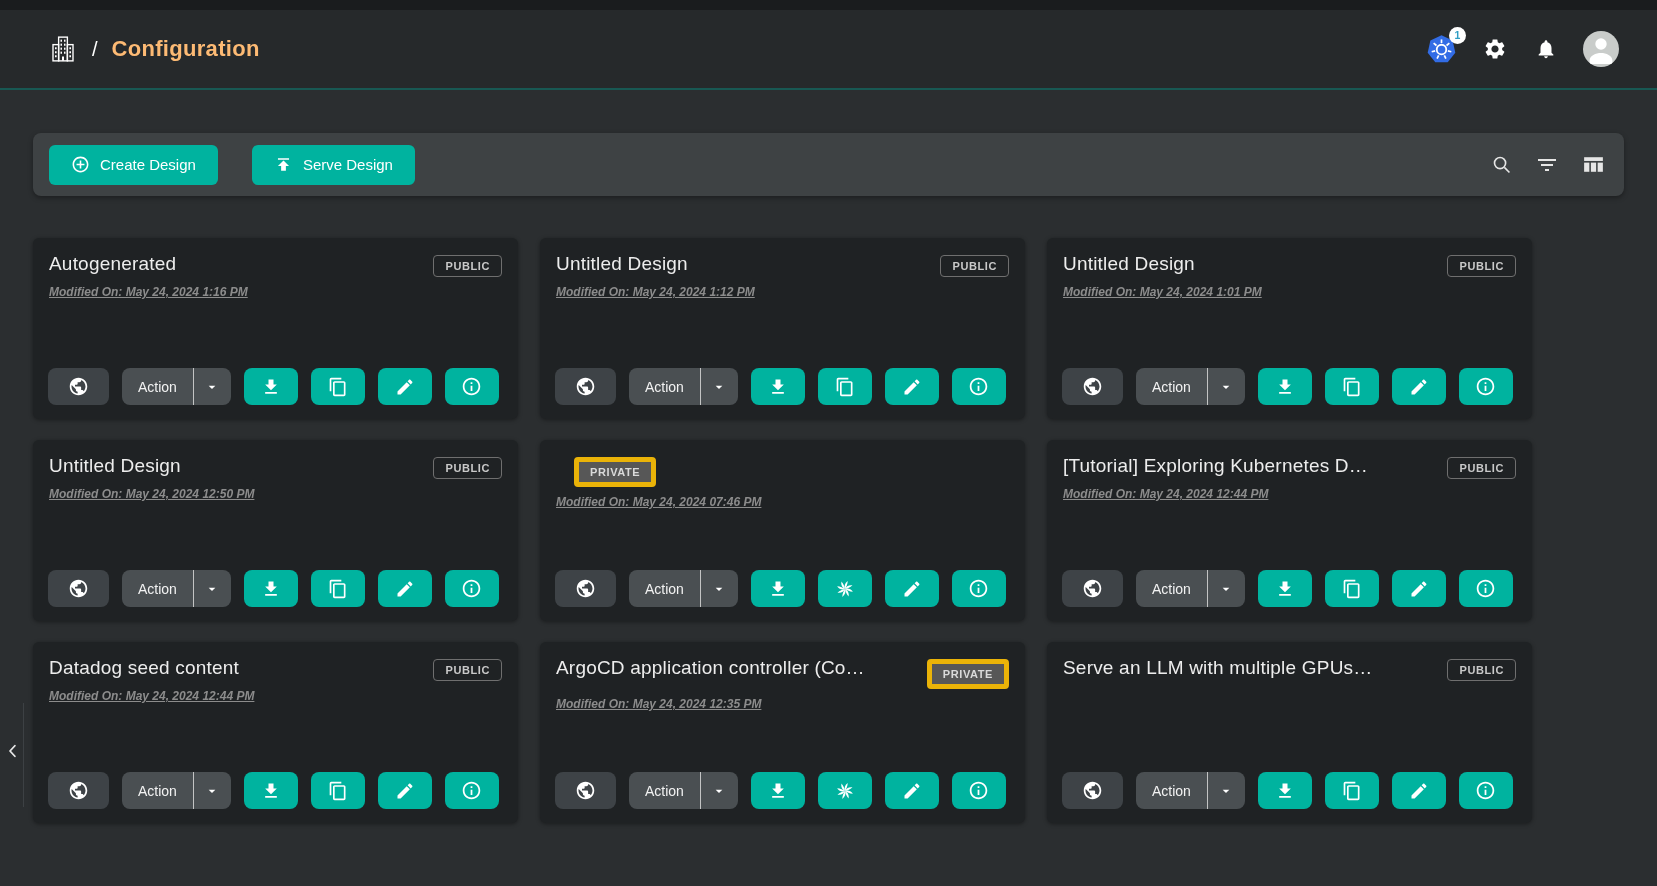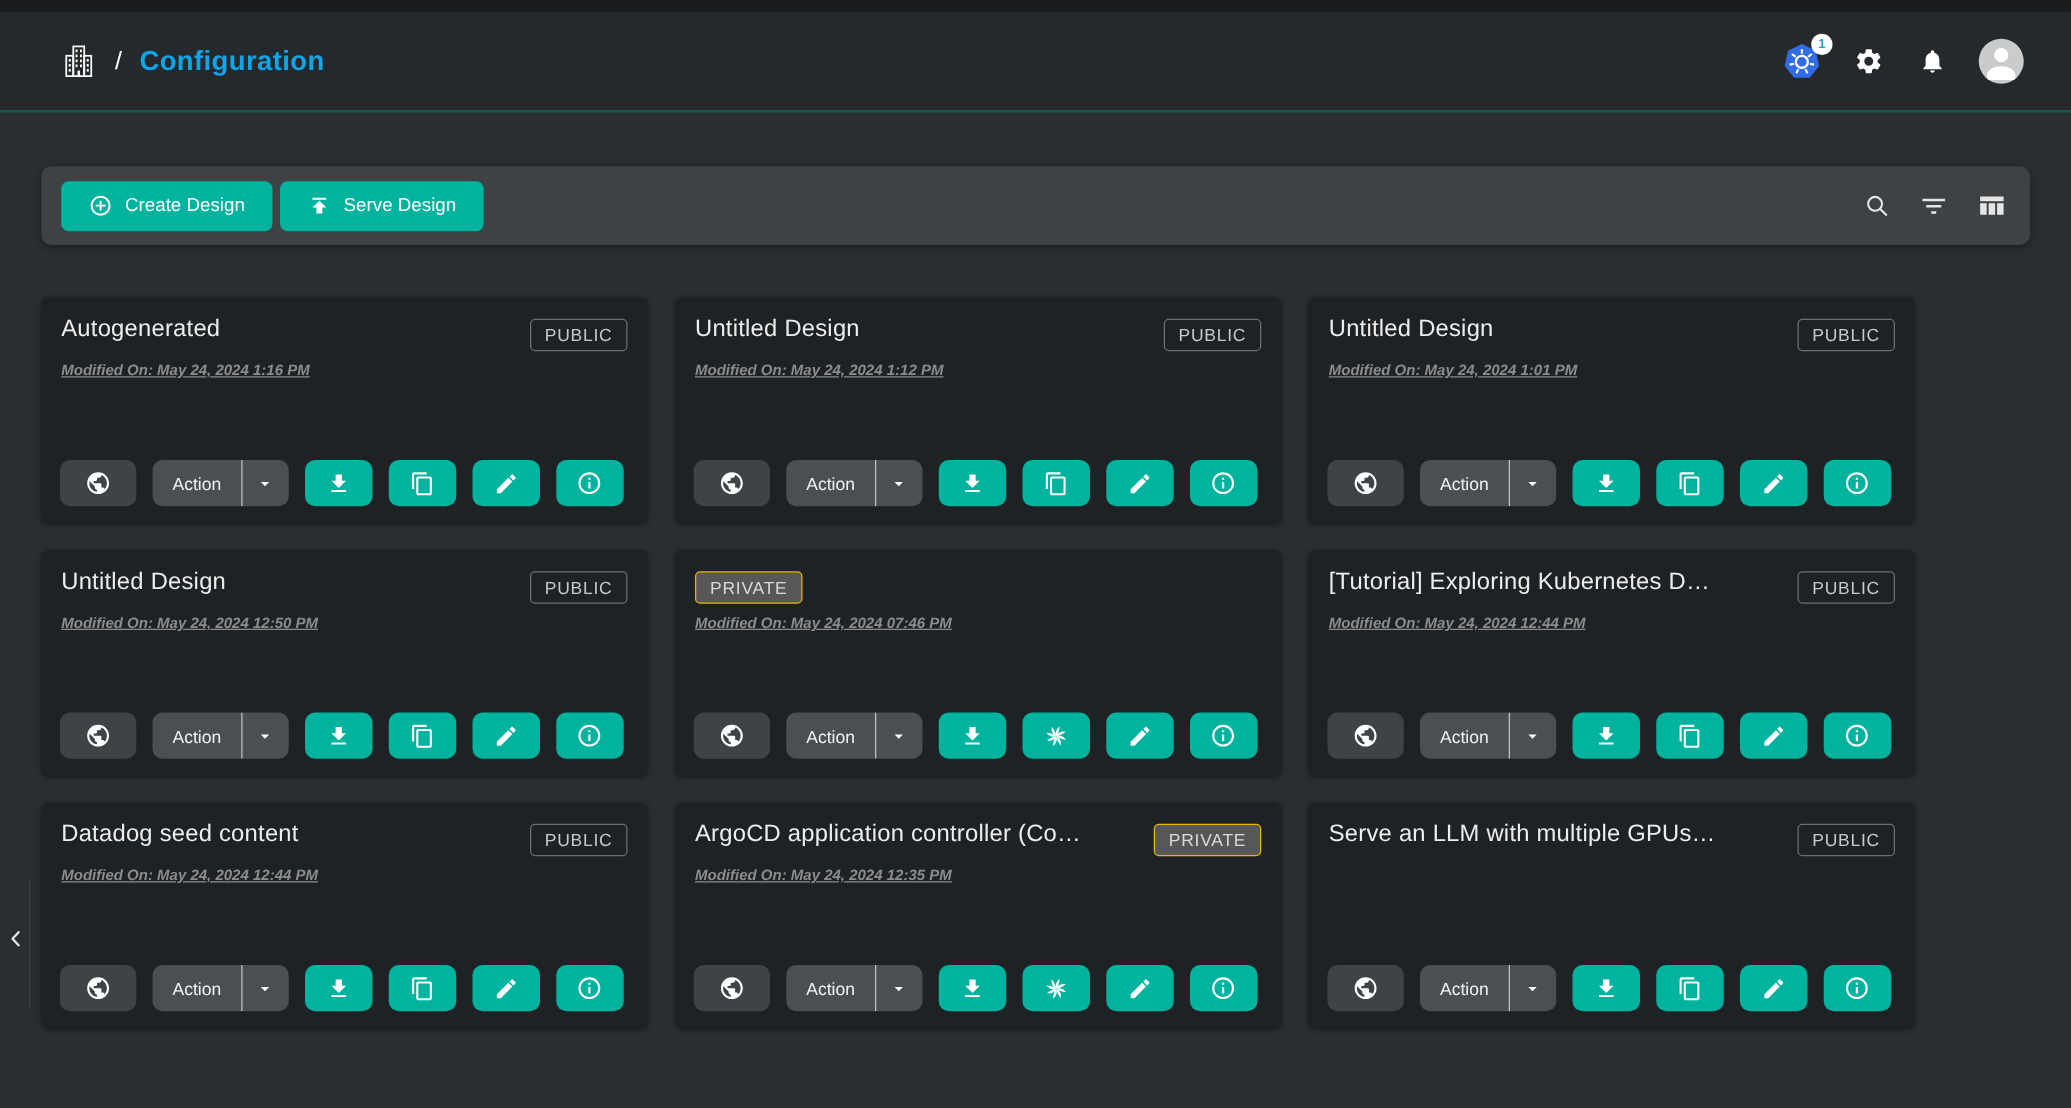--- a/index.html
+++ b/index.html
@@ -14,40 +14,40 @@
 
   
   .header { background:#26292b; border-bottom:2px solid rgba(0,179,159,.35); }
   .header-strip { height:10px; background:#1a1c1e; }
   .header-row {
     height:78px; display:flex; align-items:center;
     justify-content:space-between; padding:0 38px 0 48px;
   }
   .breadcrumb { display:flex; align-items:center; gap:14px; }
   .breadcrumb .slash { font-size:20px; color:#fff; font-weight:400; }
-  .page-title { font-size:22px; font-weight:700; color:#0ea5e9; letter-spacing:.3px; }
+  .page-title { font-size:22px; font-weight:700; color:#fdba74; letter-spacing:.3px; }
   .header-icons { display:flex; align-items:center; gap:24px; }
   .hicon { position:relative; display:flex; align-items:center; justify-content:center; }
   .k8s-badge {
     position:absolute; top:-7px; right:-9px; width:17px; height:17px;
     background:#fff; border-radius:50%; display:flex; align-items:center; justify-content:center;
     font-size:10.5px; font-weight:700; color:#2f9ec4;
   }
   .avatar {
     width:36px; height:36px; border-radius:50%; background:#c9ccca;
     display:flex; align-items:center; justify-content:center; overflow:hidden;
   }
 
   
   .toolbar {
     margin:43px 33px 0; height:63px; background:#3e4244; border-radius:8px;
     display:flex; align-items:center; justify-content:space-between;
     padding:0 16px; box-shadow:0 2px 5px rgba(0,0,0,.35);
   }
-  .toolbar-left { display:flex; align-items:flex-end; gap:6px; }
+  .toolbar-left { display:flex; align-items:flex-end; gap:34px; }
   .btn-primary {
     height:40px; background:#00B39F; border-radius:6px; color:#fff;
     font-size:15px; display:inline-flex; align-items:center; gap:10px; padding:0 22px;
   }
   .toolbar-right { display:flex; align-items:center; gap:18px; }
   .tool-icon-btn { display:flex; align-items:center; justify-content:center; padding:2px; }
 
   
   .grid {
     margin:42px 33px 0;
@@ -57,25 +57,25 @@
   .card {
     height:181px; background:#1f2224; border-radius:6px;
     padding:15px 16px; position:relative; box-shadow:0 1px 4px rgba(0,0,0,.4);
   }
   .card-head { display:flex; justify-content:space-between; align-items:flex-start; }
   .card-title {
     font-size:19px; font-weight:500; color:#ededed; letter-spacing:.2px;
     white-space:nowrap; overflow:hidden; max-width:370px;
   }
   .badge {
-    flex:none; margin-top:2px; font-size:14px; letter-spacing:.6px;
-    padding:4px 11px; border-radius:4px; font-weight:400;
+    flex:none; margin-top:2px; font-size:11px; letter-spacing:.6px;
+    padding:4px 11px; border-radius:4px; font-weight:700;
   }
   .badge-outlined { border:1px solid #6f6f6f; color:#c9c9c9; background:transparent; }
-  .badge-filled { background:#575757; color:#dadada; border:1px solid #eab308; }
+  .badge-filled { background:#575757; color:#dadada; border:5px solid #eab308;margin-left:18px; }
   .card-modified { margin-top:8px; font-style:italic; font-weight:600; font-size:12px; color:#8c8c8c;text-decoration:underline; }
   .card-actions {
     position:absolute; left:15px; right:15px; bottom:14px;
     display:flex; align-items:center; gap:13px;
   }
   .abtn { height:37px; border-radius:8px; display:flex; align-items:center; justify-content:center; }
   .btn-globe { width:61px; background:#3e4347; }
   .btn-split { background:#4a4f52; align-items:stretch; overflow:hidden; }
   .split-label { display:flex; align-items:center; padding:0 16px; font-size:14px; color:#f2f2f2;text-align:center; }
   .split-divider { width:1px; background:#d8d8d8; opacity:.85; }

